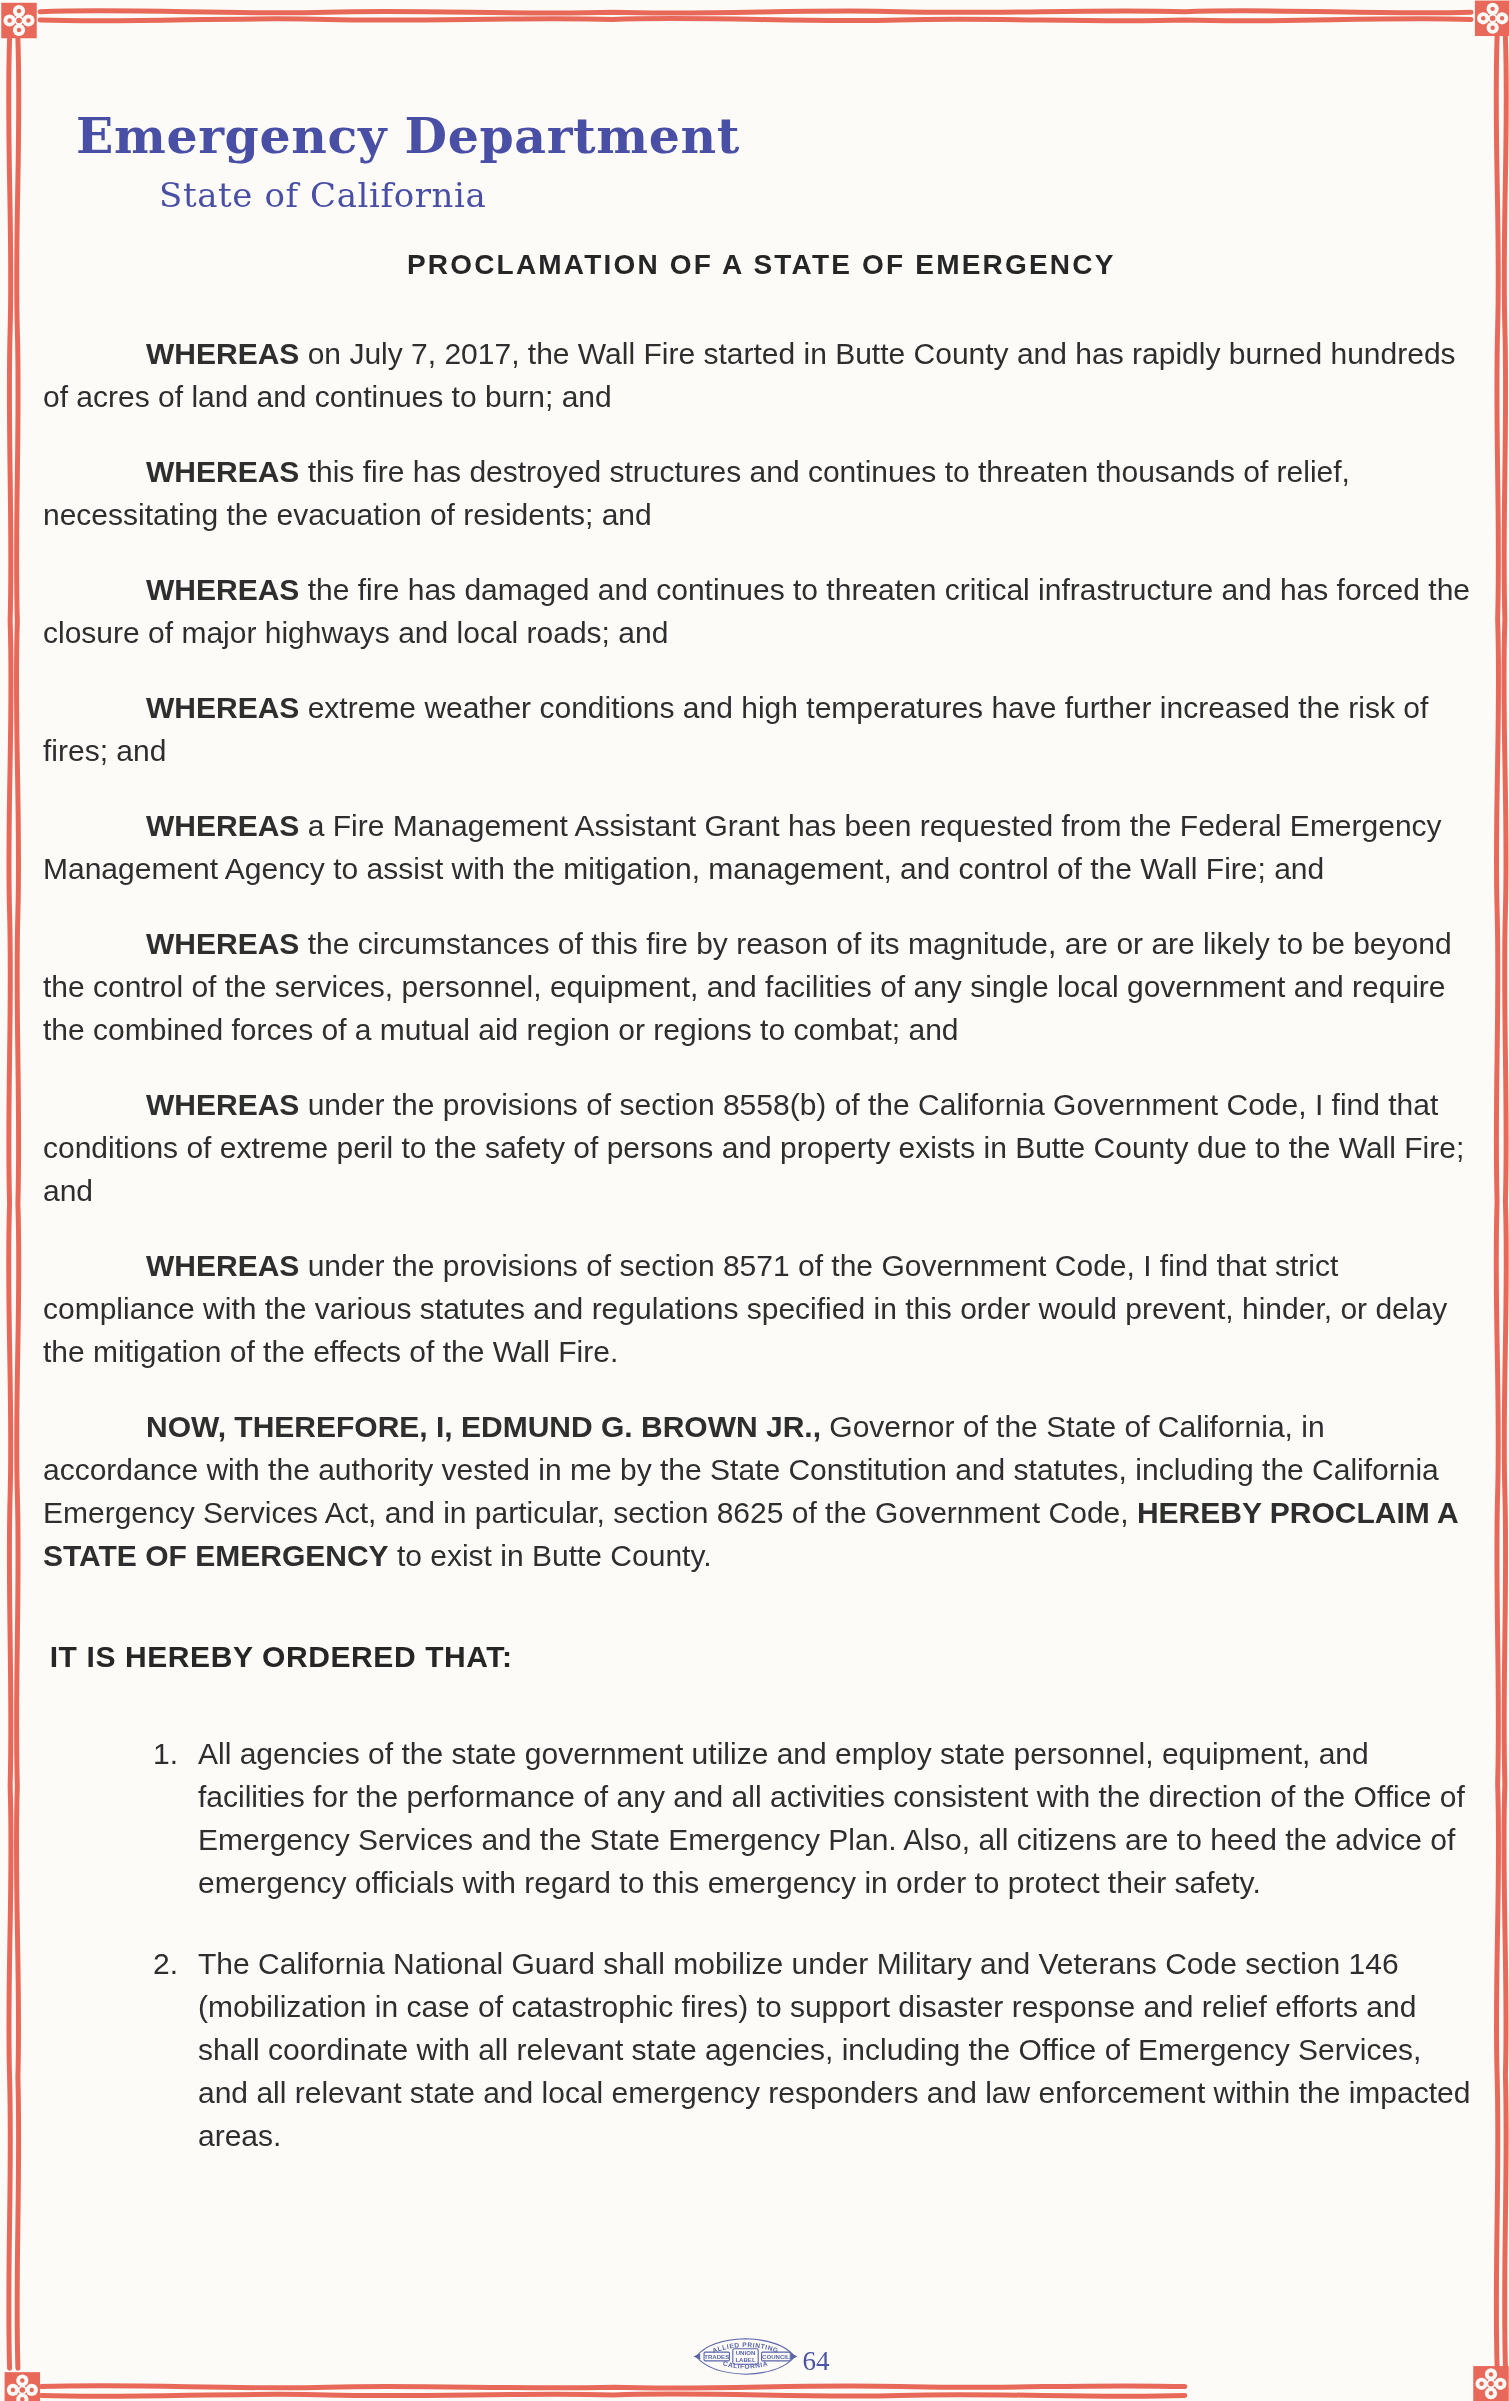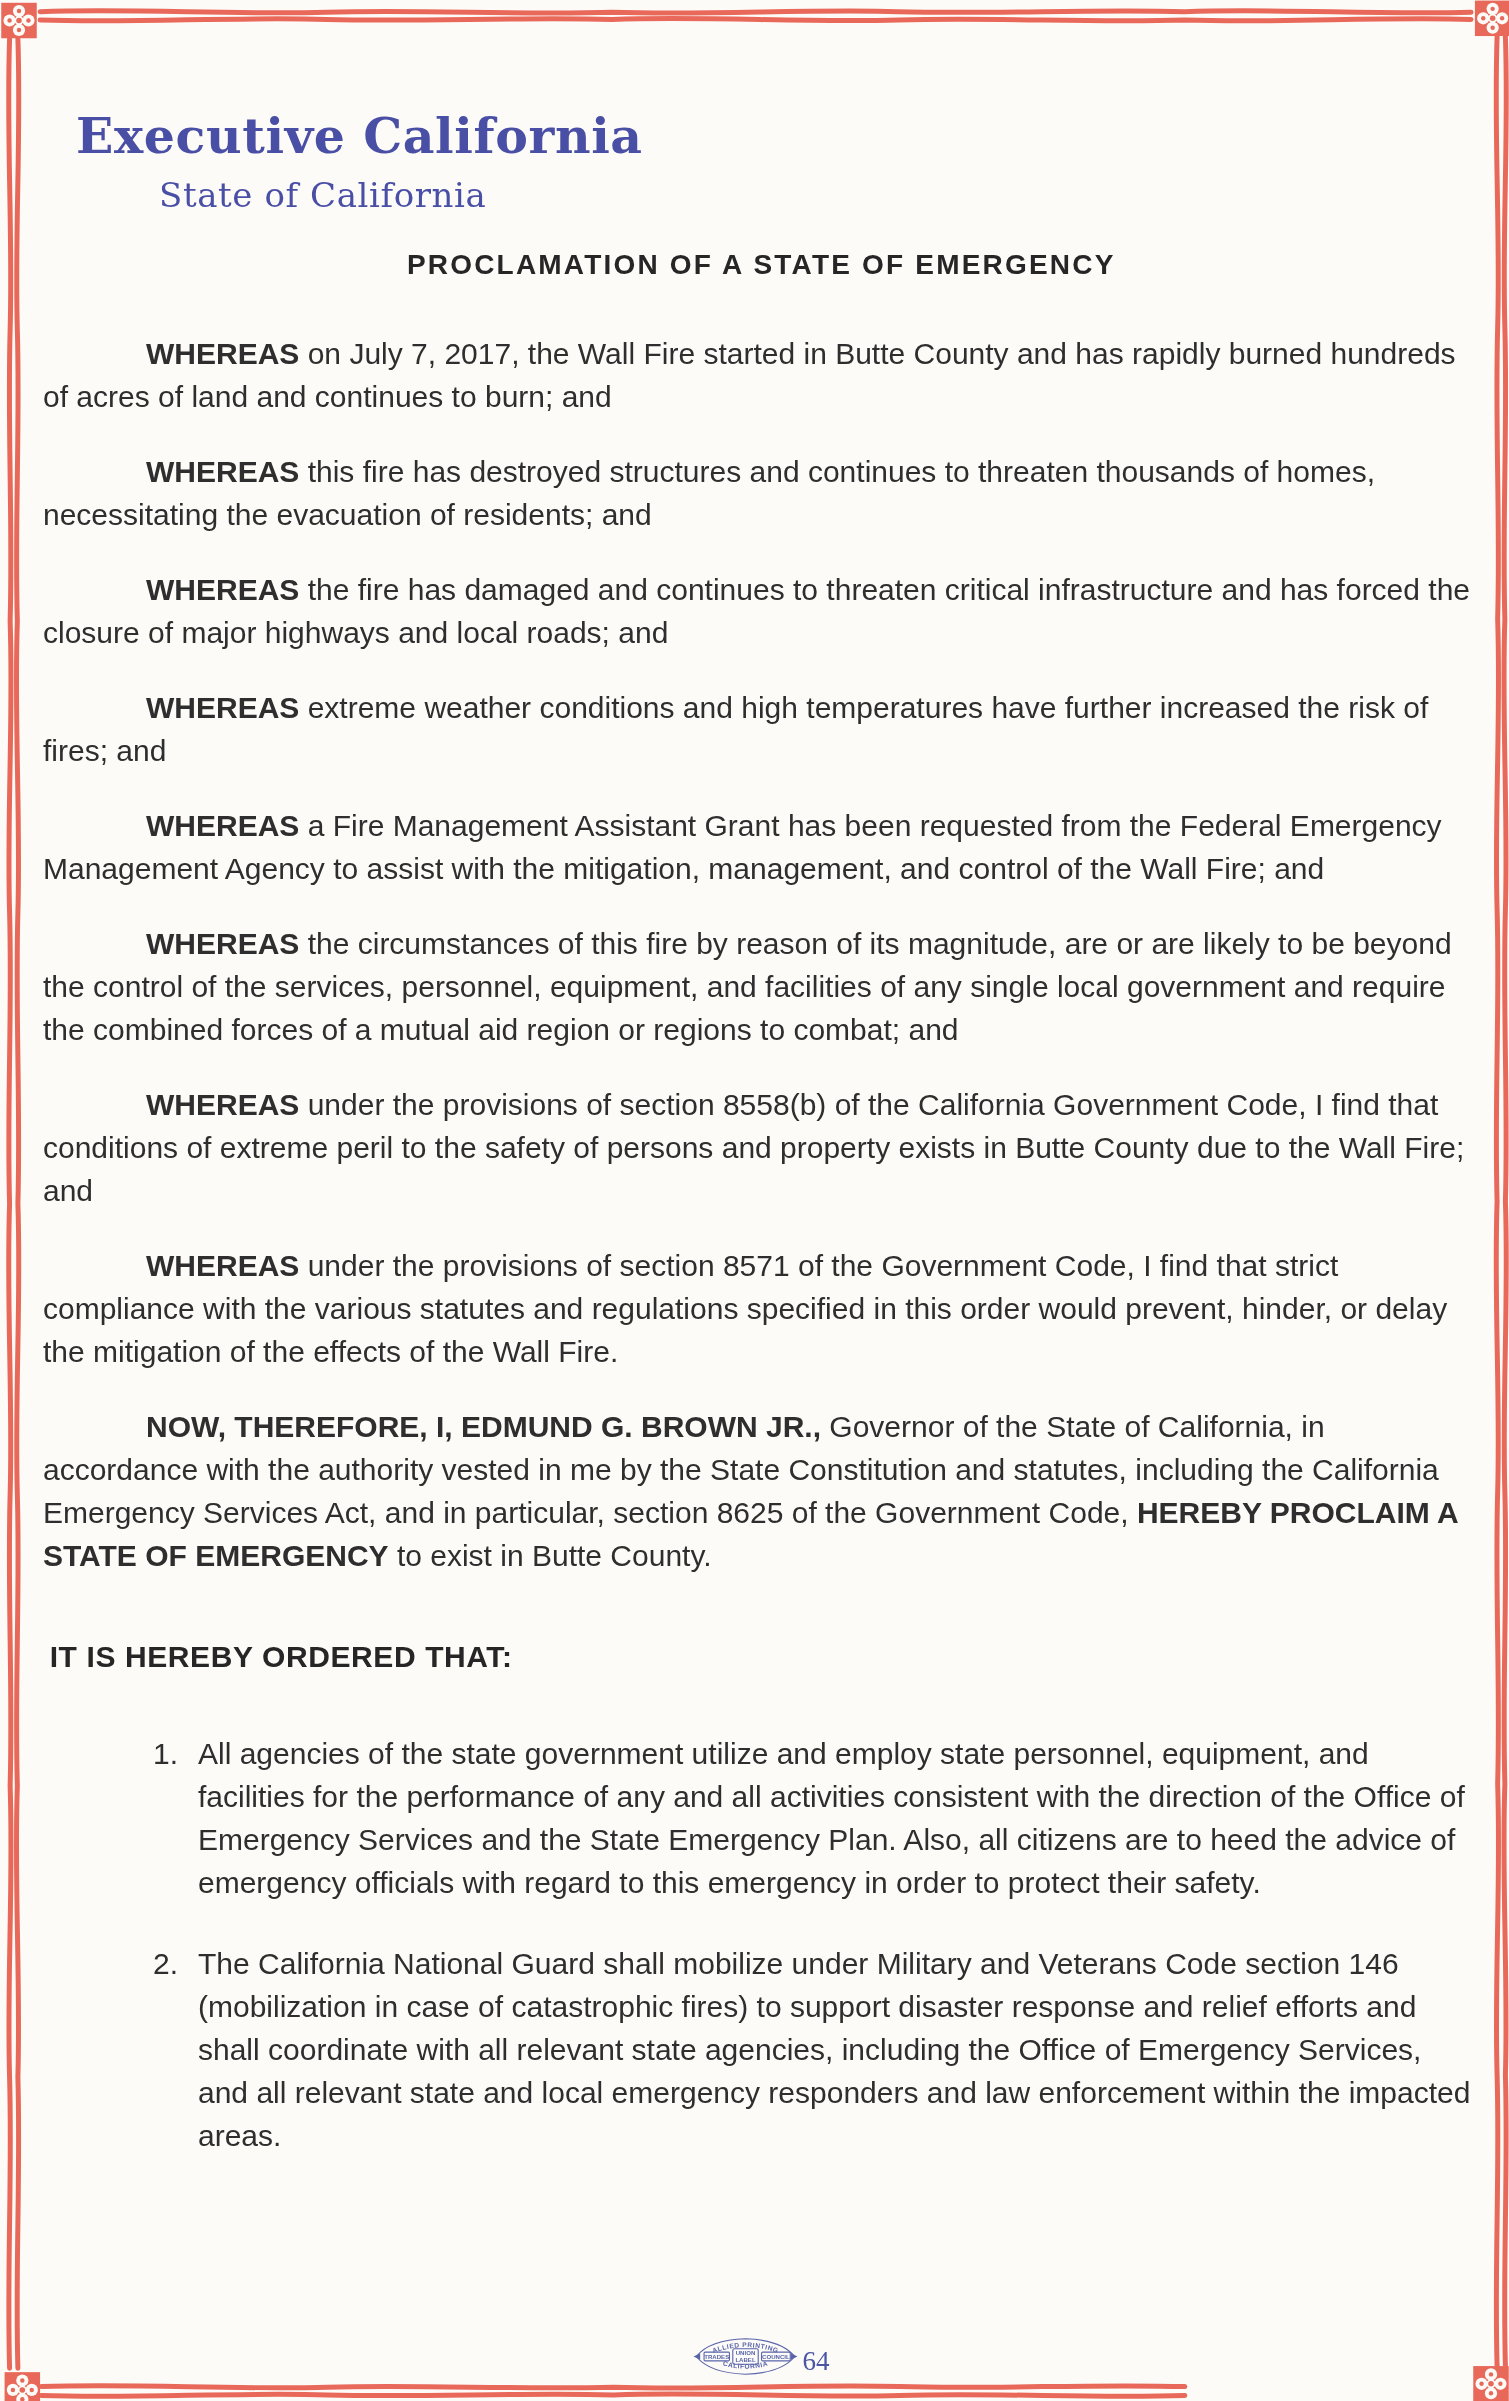--- a/index.html
+++ b/index.html
@@ -96,28 +96,28 @@
       <path d="M 2699 66 c -6 175 6 350 1 525 c -5 175 5 350 0 525 c 6 175 -6 350 -1 525 c 5 175 -5 350 0 525 c -6 175 6 350 1 525 c -5 175 5 350 0 525 c 6 175 -6 350 -1 525 c 5 175 -5 350 0 525"></path>
       <path d="M 2714 66 c 6 175 -6 350 -1 525 c 5 175 -5 350 0 525 c -6 175 6 350 1 525 c -5 175 5 350 0 525 c 6 175 -6 350 -1 525 c 5 175 -5 350 0 525 c -6 175 6 350 1 525 c 5 175 -5 350 0 525"></path>
     </g>
     <use href="#qcorner" x="2" y="5"></use>
     <use href="#qcorner" x="2659" y="1"></use>
     <use href="#qcorner" x="8" y="4277"></use>
     <use href="#qcorner" x="2656" y="4266"></use>
   </svg>
 
   <div class="content">
-    <h1 class="dept">Executive California</h1>
+    <h1 class="dept">Emergency Department</h1>
     <h2 class="state">State of California</h2>
     <h3 class="doc-title">PROCLAMATION OF A STATE OF EMERGENCY</h3>
 
     <div class="doc-body">
       <div id="paragraphs">
           <p class="para"><span class="bold">WHEREAS</span><span> on July 7, 2017, the Wall Fire started in Butte County and has rapidly burned hundreds of acres of land and continues to burn; and</span></p>
-          <p class="para"><span class="bold">WHEREAS</span><span> this fire has destroyed structures and continues to threaten thousands of homes, necessitating the evacuation of residents; and</span></p>
+          <p class="para"><span class="bold">WHEREAS</span><span> this fire has destroyed structures and continues to threaten thousands of relief, necessitating the evacuation of residents; and</span></p>
           <p class="para"><span class="bold">WHEREAS</span><span> the fire has damaged and continues to threaten critical infrastructure and has forced the closure of major highways and local roads; and</span></p>
           <p class="para"><span class="bold">WHEREAS</span><span> extreme weather conditions and high temperatures have further increased the risk of fires; and</span></p>
           <p class="para"><span class="bold">WHEREAS</span><span> a Fire Management Assistant Grant has been requested from the Federal Emergency Management Agency to assist with the mitigation, management, and control of the Wall Fire; and</span></p>
           <p class="para"><span class="bold">WHEREAS</span><span> the circumstances of this fire by reason of its magnitude, are or are likely to be beyond the control of the services, personnel, equipment, and facilities of any single local government and require the combined forces of a mutual aid region or regions to combat; and</span></p>
           <p class="para"><span class="bold">WHEREAS</span><span> under the provisions of section 8558(b) of the California Government Code, I find that conditions of extreme peril to the safety of persons and property exists in Butte County due to the Wall Fire; and</span></p>
           <p class="para"><span class="bold">WHEREAS</span><span> under the provisions of section 8571 of the Government Code, I find that strict compliance with the various statutes and regulations specified in this order would prevent, hinder, or delay the mitigation of the effects of the Wall Fire.</span></p>
           <p class="para"><span class="bold">NOW, THEREFORE, I, EDMUND G. BROWN JR.,</span><span> Governor of the State of California, in accordance with the authority vested in me by the State Constitution and statutes, including the California Emergency Services Act, and in particular, section 8625 of the Government Code, </span><span class="bold">HEREBY PROCLAIM A STATE OF EMERGENCY</span><span> to exist in Butte County.</span></p>
         </div>
 
       <div class="ordered-heading">IT IS HEREBY ORDERED THAT:</div>

